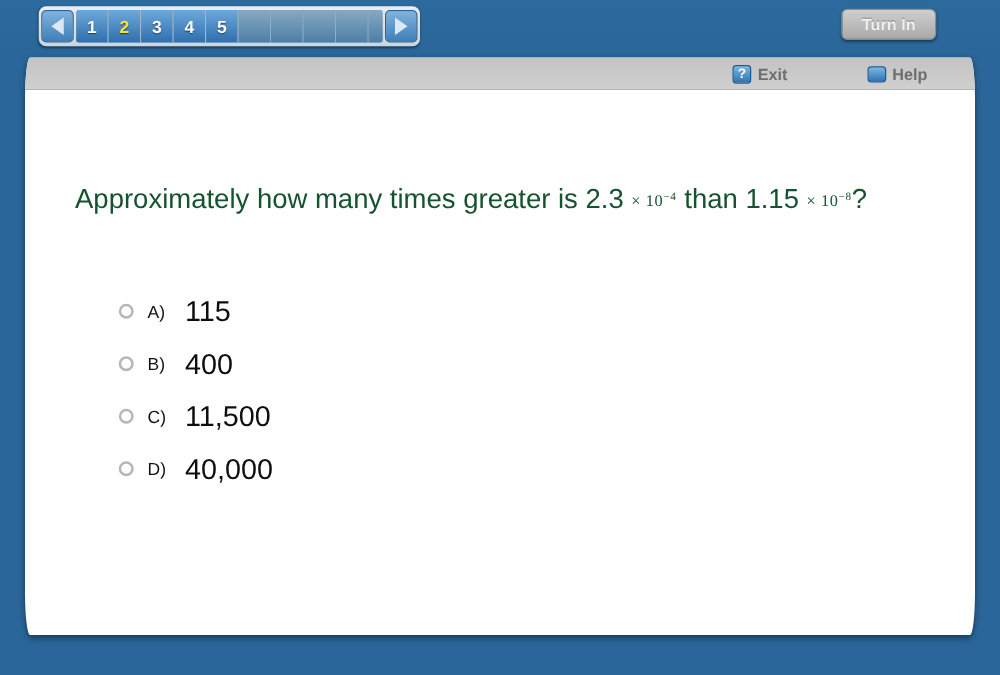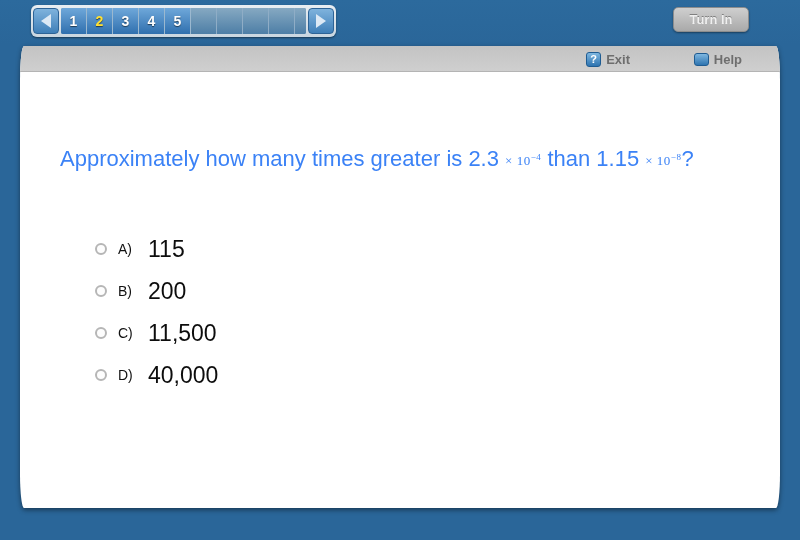--- a/index.html
+++ b/index.html
@@ -179,21 +179,21 @@
     border: 1px solid #1f5c92;
     box-sizing: border-box;
   }
 
   
   #question {
     position: absolute;
     left: 40px; top: 96px;
     width: 690px;
     font-size: 22px;
-    color: #3b82f6;
+    color: #14532d;
     line-height: 1.5;
   }
   .sci {
     font-family: "Liberation Serif", serif;
     font-size: 13px;
     vertical-align: 1px;
     letter-spacing: .5px;
   }
   .sci sup { font-size: 9px; }
 
@@ -286,21 +286,21 @@
 
     <div class="opt-row">
       <span class="radio"></span>
       <span class="opt-letter">A)</span>
       <span class="opt-text">115</span>
     </div>
 
     <div class="opt-row">
       <span class="radio"></span>
       <span class="opt-letter">B)</span>
-      <span class="opt-text">200</span>
+      <span class="opt-text">400</span>
     </div>
 
     <div class="opt-row">
       <span class="radio"></span>
       <span class="opt-letter">C)</span>
       <span class="opt-text">11,500</span>
     </div>
 
     <div class="opt-row">
       <span class="radio"></span>

